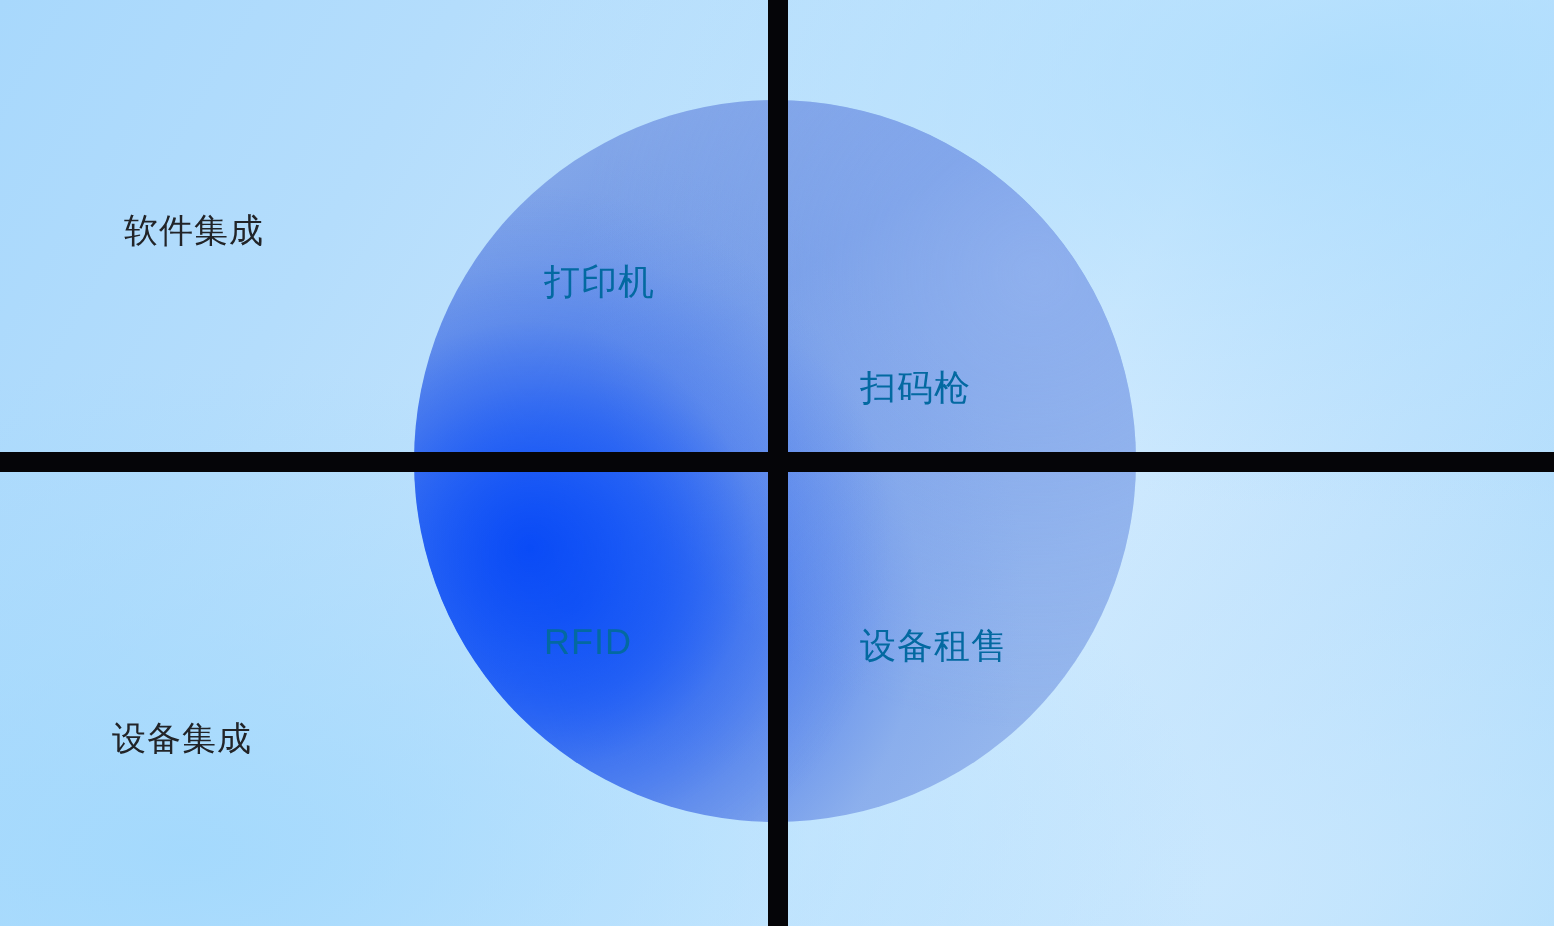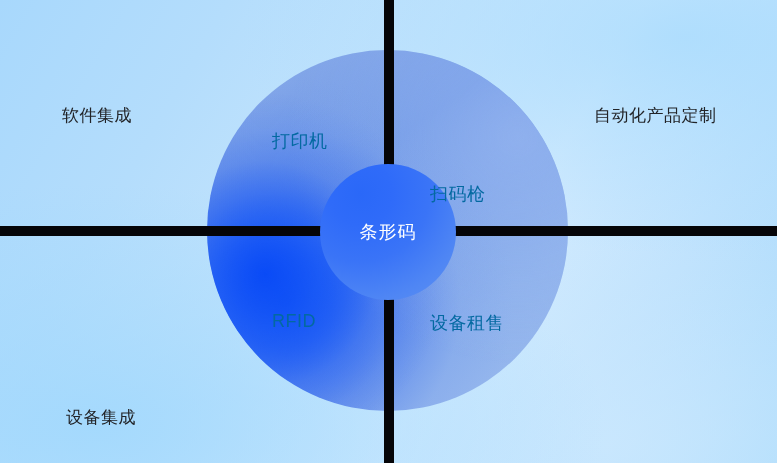--- a/index.html
+++ b/index.html
@@ -119,21 +119,21 @@
   .center-label {
     font-size: 18px;
     color: #ffffff;
     font-weight: 400;
     letter-spacing: 1px;
     position: relative;
     z-index: 3;
   }
 
   
-  .lbl-sw-out { left: 66px;  top: 358px; margin-top: 48px; }
+  .lbl-sw-out { left: 56px;  top: 358px; }
   .lbl-nw-out { left: 62px;  top: 104px; }
   .lbl-ne-out { left: 594px; top: 104px; }
   .lbl-se-out { left: 594px; top: 355px; }
 
   
   .lbl-nw-ring { left: 272px; top: 129px; }
   .lbl-ne-ring { left: 430px; top: 145px; margin-top: 37px; }
   .lbl-sw-ring { left: 272px; top: 311px; }
   .lbl-se-ring { left: 430px; top: 311px; }
 </style>
@@ -143,26 +143,22 @@
 <div id="stage">
 
   <div class="bg"></div>
   <div class="bg-overlay"></div>
 
   <div class="outer-circle"></div>
 
   <div class="line-h"></div>
   <div class="line-v"></div>
 
-  <div class="inner-circle">
-    <span class="center-label">条形码</span>
-  </div>
 
   <span class="label ring-label lbl-nw-ring">打印机</span>
   <span class="label ring-label lbl-ne-ring">扫码枪</span>
   <span class="label ring-label lbl-sw-ring">RFID</span>
   <span class="label ring-label lbl-se-ring">设备租售</span>
 
   <span class="label outer-label lbl-nw-out">软件集成</span>
-  <span class="label outer-label lbl-ne-out">自动化产品定制</span>
   <span class="label outer-label lbl-sw-out">设备集成</span>
 
 </div>
 
 </body></html>

